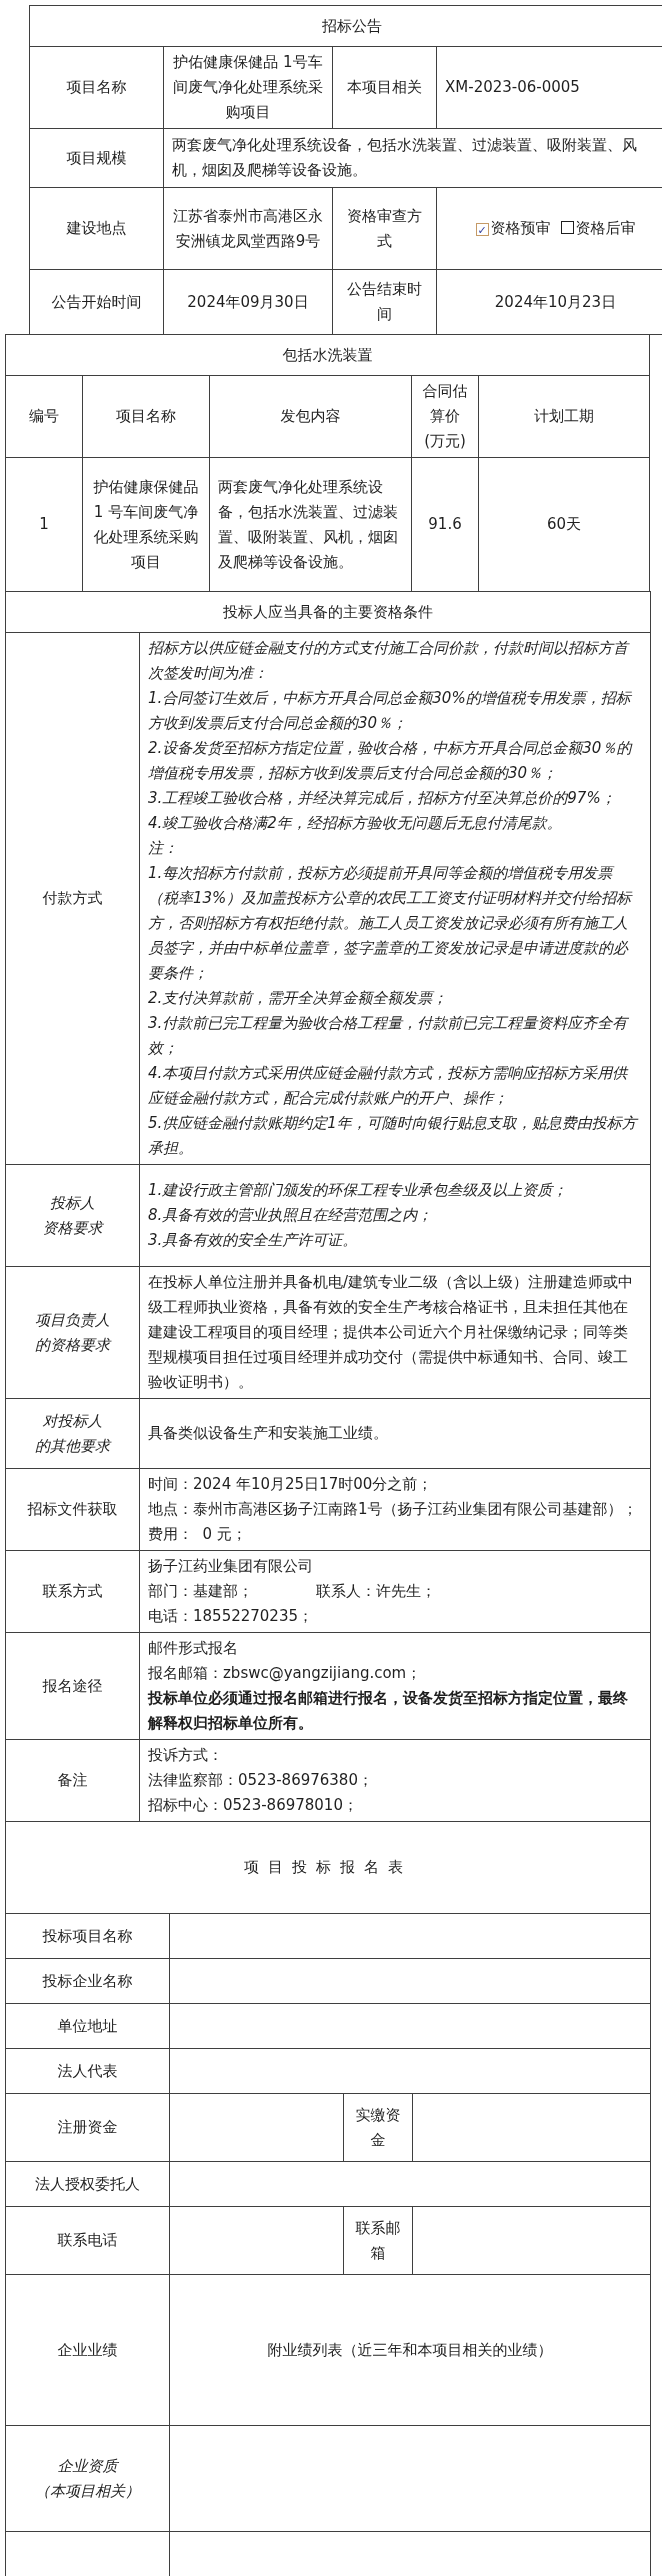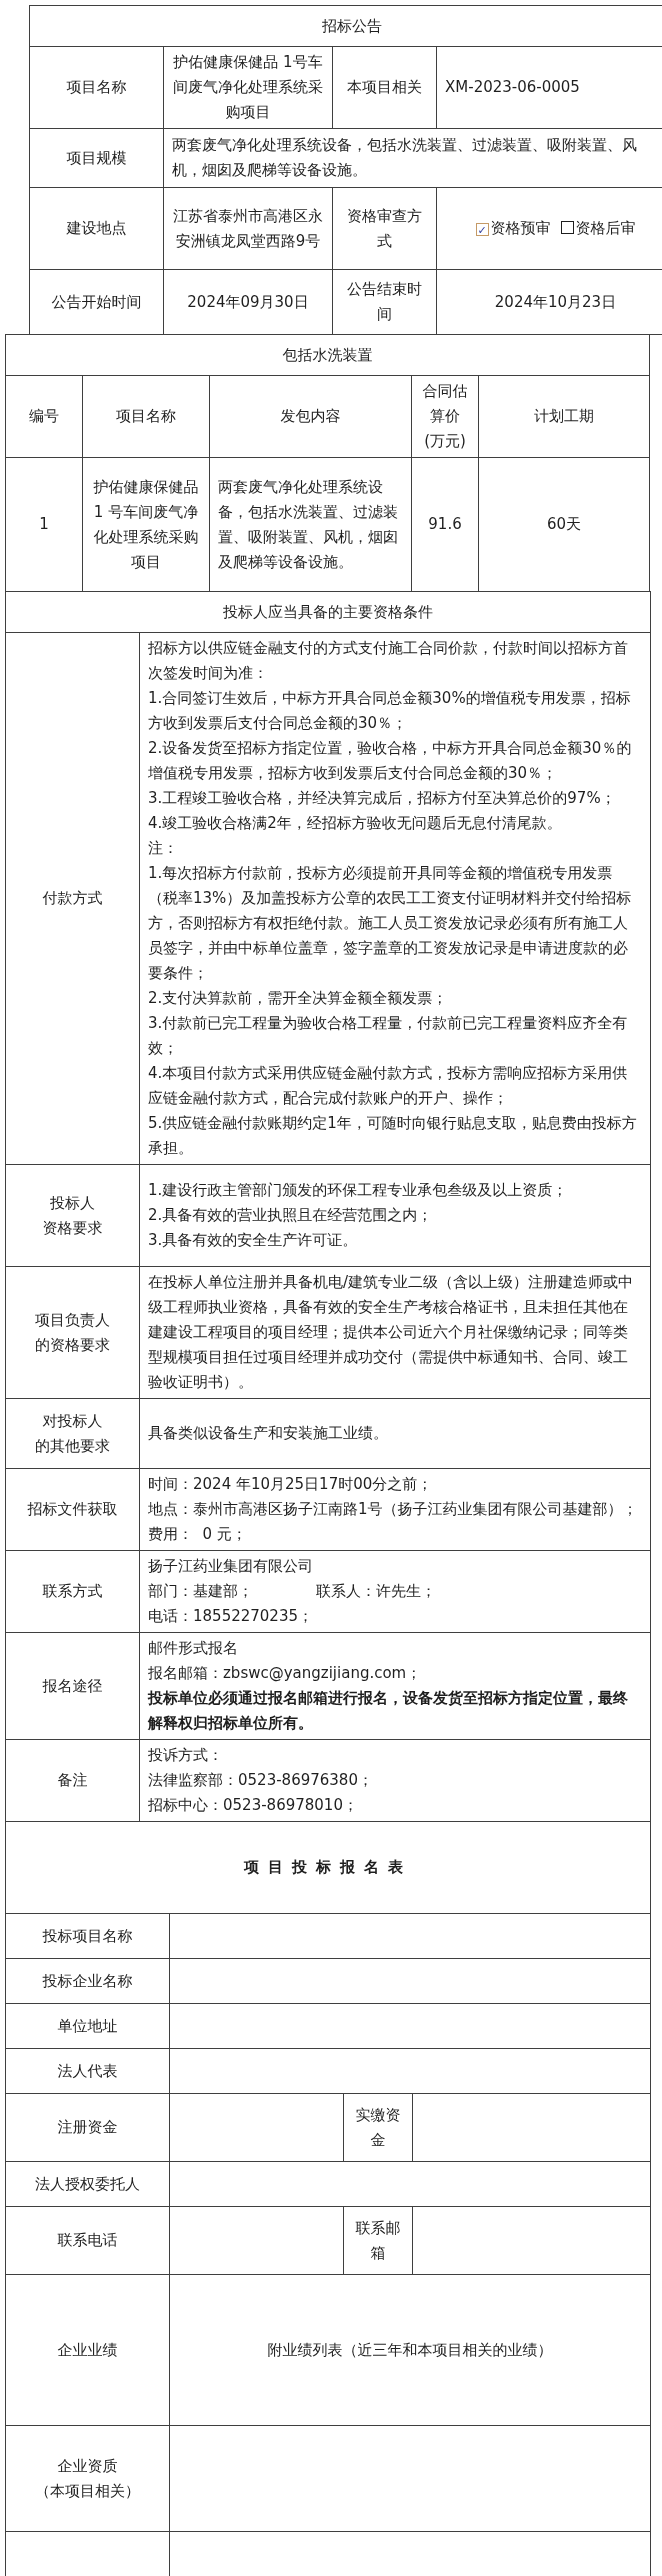--- a/index.html
+++ b/index.html
@@ -3,25 +3,25 @@
 <meta charset="utf-8">
 <style>
   html,body{margin:0;padding:0;background:#ffffff;}
   body{width:662px;font-family:"DejaVu Sans","Liberation Sans",sans-serif;color:#1f1f1f;}
   .page{padding-top:5px;}
   table.t{border-collapse:collapse;table-layout:fixed;width:644px;margin-left:5px;margin-top:-1px;}
   table.t:first-child{margin-top:0;margin-left:29px;}
   .t td{border:1px solid #3f3f3f;padding:3px 8px;vertical-align:middle;font-size:15px;line-height:25px;word-break:break-word;}
   .lbl{text-align:center;padding:3px 4px;}
   .c{text-align:center;}
-  .ml{white-space:pre-line;}
+  .ml{white-space:pre-line;font-style:italic;}
   .u{text-underline-offset:3px;}
   .b{font-weight:bold;}
   .doc-title{font-size:17px;}
-  .form-title{font-family:"DejaVu Serif","Liberation Serif",serif;font-size:30px;letter-spacing:9px;font-weight:700;height:85px;}
+  .form-title{font-family:"DejaVu Serif","Liberation Serif",serif;font-size:30px;letter-spacing:9px;font-weight:400;height:85px;}
   .cb{display:inline-block;width:13px;height:13px;border:1px solid #1d1d1d;vertical-align:-1px;margin-right:2px;line-height:11px;text-align:center;box-sizing:border-box;}
   .cb.checked{border-color:#c59a66;}
   .cb .tick{color:#2f3e9e;font-size:11px;font-weight:bold;display:inline-block;line-height:11px;}
   .gap{display:inline-block;width:10px;}
   .sp{display:inline-block;width:63px;}
 </style>
 </head>
 <body>
 
 <div class="page">
@@ -113,21 +113,21 @@
 1.每次招标方付款前，投标方必须提前开具同等金额的增值税专用发票（税率13%）及加盖投标方公章的农民工工资支付证明材料并交付给招标方，否则招标方有权拒绝付款。施工人员工资发放记录必须有所有施工人员签字，并由中标单位盖章，签字盖章的工资发放记录是申请进度款的必要条件；
 2.支付决算款前，需开全决算金额全额发票；
 3.付款前已完工程量为验收合格工程量，付款前已完工程量资料应齐全有效；
 4.本项目付款方式采用供应链金融付款方式，投标方需响应招标方采用供应链金融付款方式，配合完成付款账户的开户、操作；
 5.供应链金融付款账期约定1年，可随时向银行贴息支取，贴息费由投标方承担。</td>
     </tr>
     <tr>
       <td class="lbl ml">投标人
 资格要求</td>
       <td class="ml" style="height:95px">1.建设行政主管部门颁发的环保工程专业承包叁级及以上资质；
-2.具备有效的营业执照且在经营范围之内；
+8.具备有效的营业执照且在经营范围之内；
 3.具备有效的安全生产许可证。</td>
     </tr>
     <tr>
       <td class="lbl ml">项目负责人
 的资格要求</td>
       <td><span>在投标人单位注册并具备</span><span class="u">机电/建筑专业二级</span><span>（含以上级）注册建造师或中级工程师执业资格，具备有效的安全生产考核合格证书，且未担任其他在建建设工程项目的项目经理；提供本公司近六个月社保缴纳记录；同等类型规模项目担任过项目经理并成功交付（需提供中标通知书、合同、竣工验收证明书）。</span></td>
     </tr>
     <tr>
       <td class="lbl ml" style="height:63px">对投标人
 的其他要求</td>

